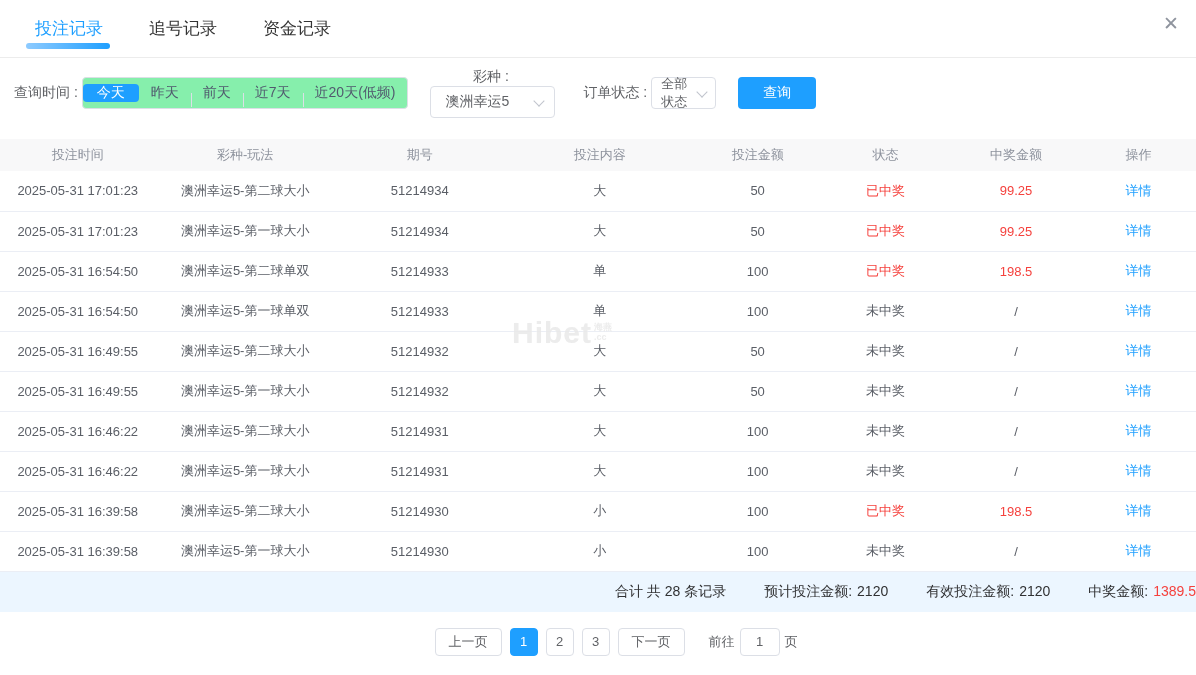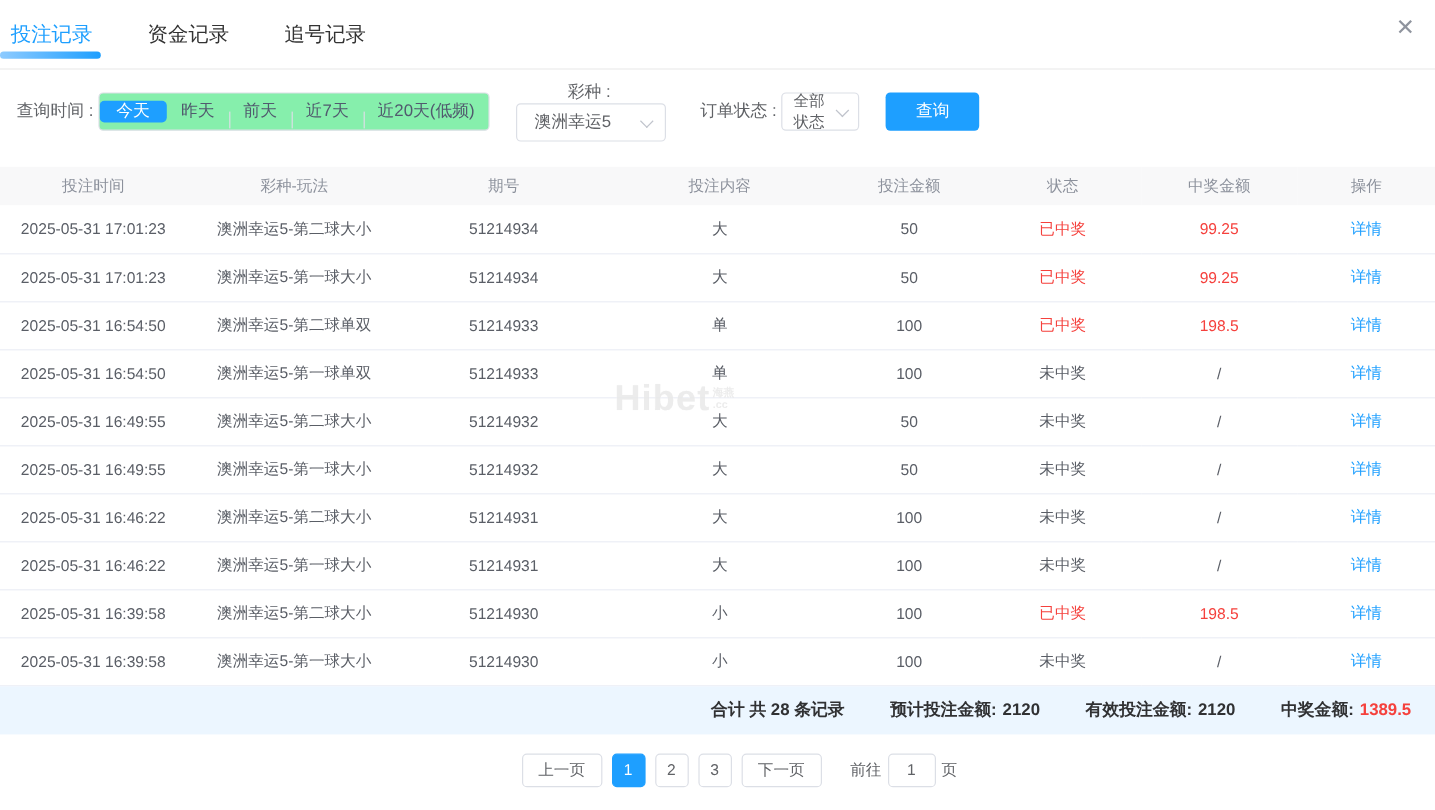--- a/index.html
+++ b/index.html
@@ -5,21 +5,21 @@
   * { box-sizing: border-box; }
   html,body { margin:0; padding:0; }
   body {
     width:1196px; height:675px; background:#fff; overflow:hidden; position:relative;
     font-family:"Liberation Sans","DejaVu Sans",sans-serif; color:#606266;
     border-top-left-radius:10px;
   }
 
   
   .tabs-bar { height:58px; border-bottom:1px solid #ececec; display:flex; align-items:center;
-              padding-left:9px; gap:46px; position:relative; }
+              padding-left:35px; gap:46px; position:relative; }
   .tab { font-size:17px; color:#333; cursor:pointer; position:relative; height:100%;
          display:flex; align-items:center; }
   .tab.active { color:#1e9fff; }
   .tab.active::after { content:""; position:absolute; left:-9px; right:-7px; bottom:8px; height:6px;
                        border-radius:6px; background:linear-gradient(90deg,#8ecbff,#1e9fff); }
   .close-btn { position:absolute; right:15px; top:12px; font-size:19px; color:#8f949e;
                cursor:pointer; line-height:1; background:none; border:none; padding:2px; }
 
   
   .filter-bar { display:flex; align-items:center; margin:19px 0 0 14px; height:32px; font-size:14px; }
@@ -47,21 +47,21 @@
   .bet-table { width:100%; border-collapse:collapse; margin-top:30px; font-size:13px; table-layout:fixed; }
   .bet-table th { background:#f8f8f9; color:#8c919c; font-weight:normal; height:32px;
                   font-size:13px; text-align:center; }
   .bet-table td { height:40px; border-bottom:1px solid #ebeef5; text-align:center; color:#5a5e66;
                   white-space:nowrap; overflow:hidden; }
   .bet-table td.won  { color:#f5413d; }
   .bet-table td.link { color:#1e9fff; cursor:pointer; }
 
   
   .summary-bar { height:40px; background:#ecf6ff; display:flex; align-items:center;
-                 justify-content:flex-end; gap:38px; padding-right:20px; font-size:14px; color:#303133;font-weight:bold; }
+                 justify-content:flex-end; gap:38px; padding-right:0; font-size:14px; color:#303133; }
   .summary-item { display:flex; gap:5px; white-space:nowrap; }
   .summary-value.red { color:#f5413d; }
 
   
   .pagination { margin-top:16px; display:flex; align-items:center; justify-content:center;
                 gap:8px; font-size:13px; color:#606266;padding-left:36px; }
   .page-btn { height:28px; padding:0 13px; border:1px solid #dcdfe6; border-radius:4px; background:#fff;
               display:flex; align-items:center; cursor:pointer; color:#606266; font-size:13px; }
   .page-num { width:28px; height:28px; border:1px solid #dcdfe6; border-radius:4px; background:#fff;
               display:flex; align-items:center; justify-content:center; cursor:pointer; }
@@ -76,22 +76,22 @@
   .wm-brand { font-size:30px; font-weight:800; color:#e9e9e9; letter-spacing:1px;
               text-shadow:0 0 1px #f6f6f6; font-style:normal; line-height:1; }
   .wm-small { margin-left:2px; font-size:9px; font-weight:700; color:#e9e9e9; line-height:1.1;
               display:flex; flex-direction:column; align-items:flex-start; }
 </style>
 </head>
 <body>
 
 <div class="tabs-bar">
   <div class="tab active">投注记录</div>
+  <div class="tab">追号记录</div>
   <div class="tab">资金记录</div>
-  <div class="tab">追号记录</div>
   <button class="close-btn">
     <span>✕</span>
   </button>
 </div>
 
 <div class="filter-bar">
   <span class="filter-label">查询时间 :</span>
   <div class="time-group">
     <div class="time-option active">今天</div>
     <div class="time-option">昨天</div>

